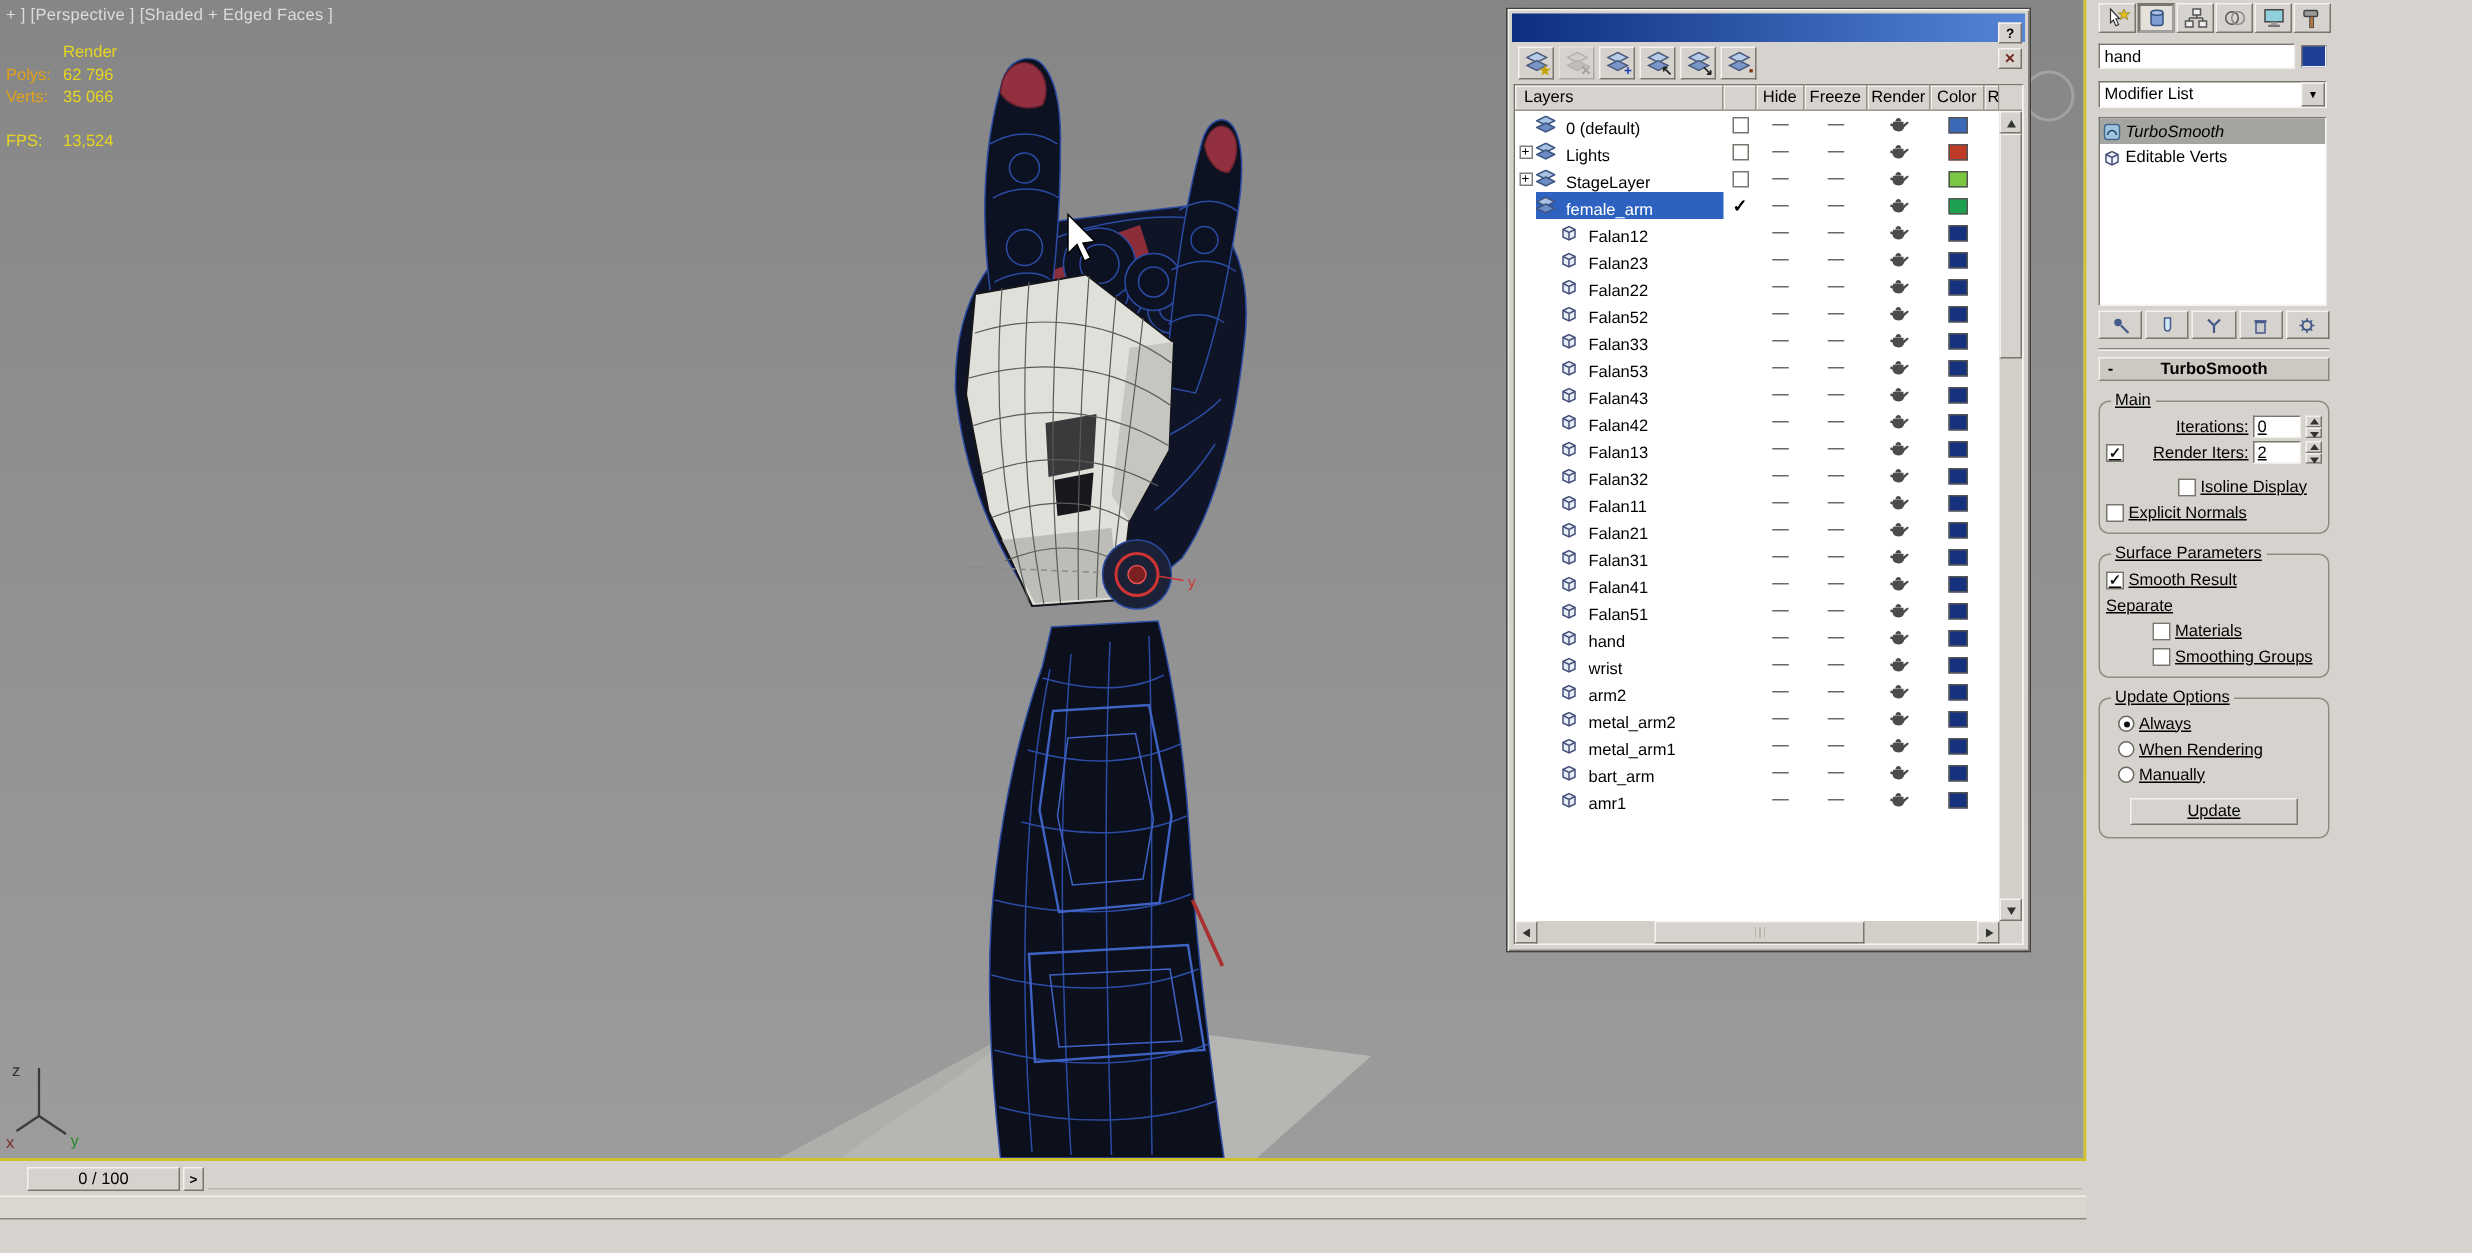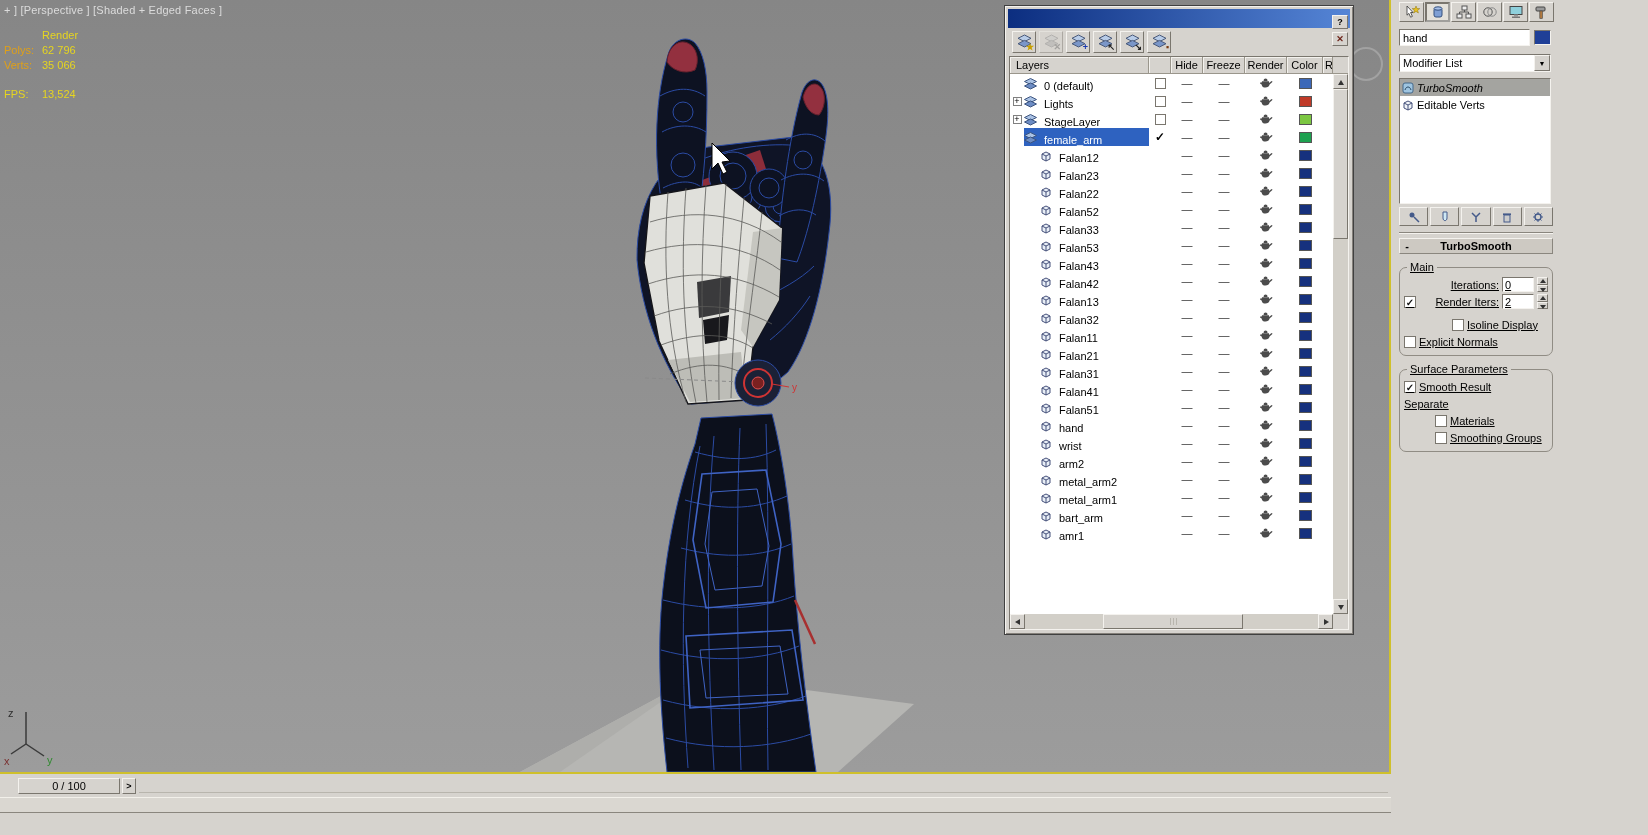--- a/index.html
+++ b/index.html
@@ -416,20 +416,36 @@
     <div class="prow indent">
       <span class="chk"></span>
       <span>Materials</span>
     </div>
     <div class="prow indent">
       <span class="chk"></span>
       <span>Smoothing Groups</span>
     </div>
   </fieldset>
 
+  <fieldset class="grp">
+    <legend>Update Options</legend>
+    <div class="prow" style="padding-left:8px;">
+      <span class="rad on"></span>
+      <span>Always</span>
+    </div>
+    <div class="prow" style="padding-left:8px;">
+      <span class="rad"></span>
+      <span>When Rendering</span>
+    </div>
+    <div class="prow" style="padding-left:8px;">
+      <span class="rad"></span>
+      <span>Manually</span>
+    </div>
+    <button class="upd-btn raised">Update</button>
+  </fieldset>
 </div>
 
 <div class="dialog">
   <div class="titlebar">
     <svg width="14" height="14">
         <rect x="0.5" y="0.5" width="13" height="13" fill="#3a6ec4" stroke="#0c2e60"></rect>
         <path d="M7 3 L11.5 5.4 L7 7.8 L2.5 5.4 Z" fill="#cfe0f4"></path>
         <path d="M7 7 L11.5 9.4 L7 11.8 L2.5 9.4 Z" fill="#8fb0dc"></path>
       </svg>
     <span class="ttl">Layer: female_arm</span>

